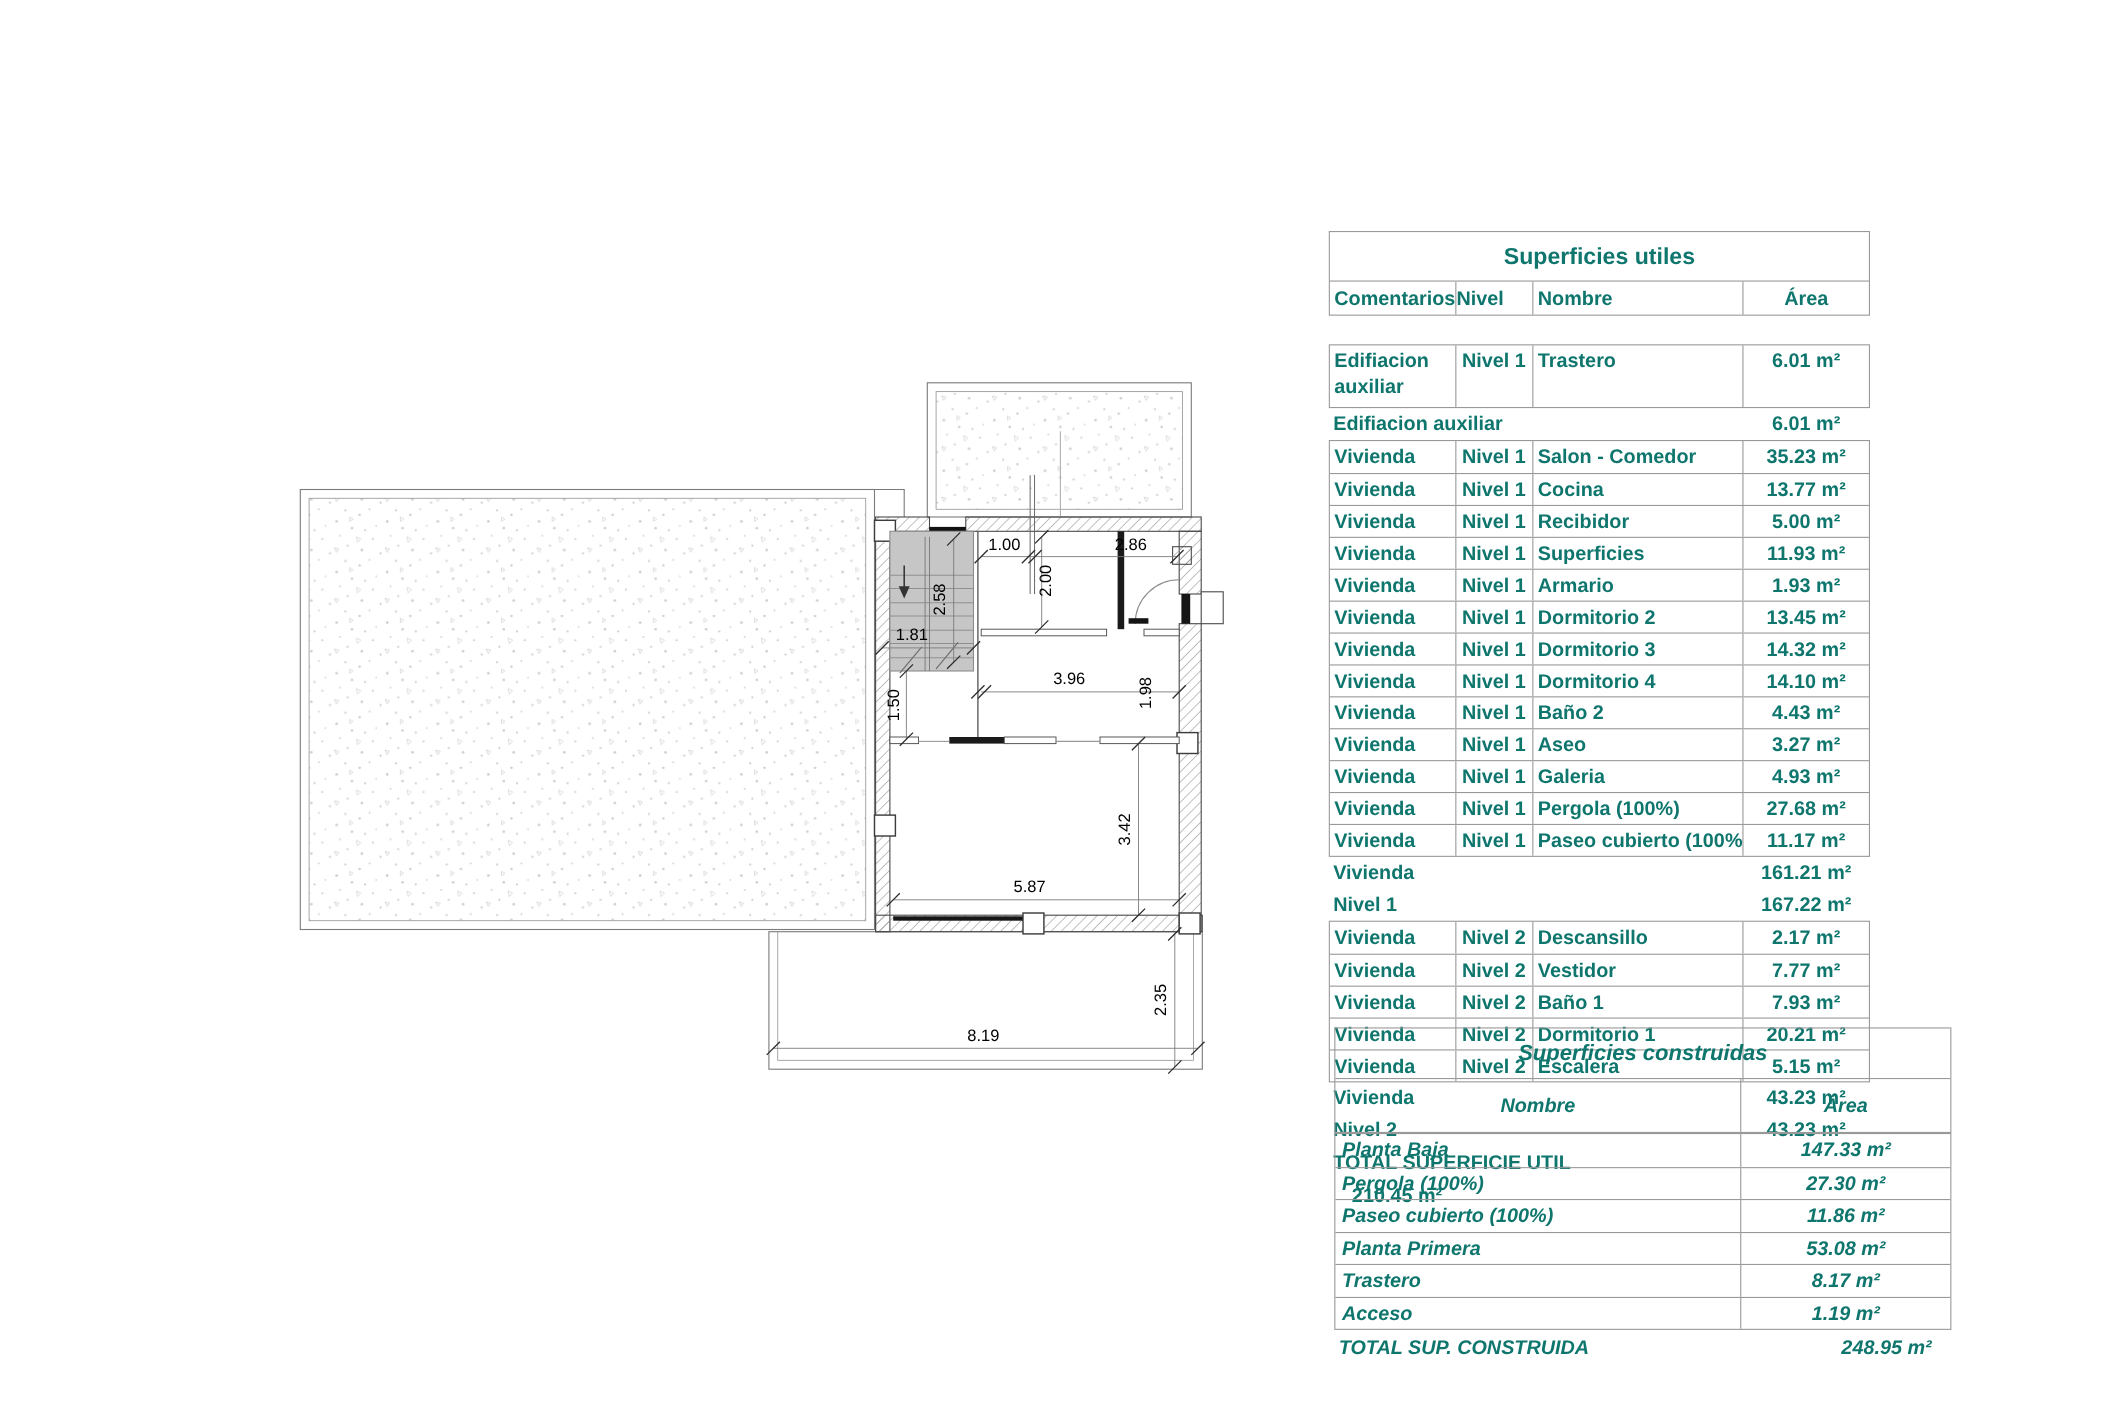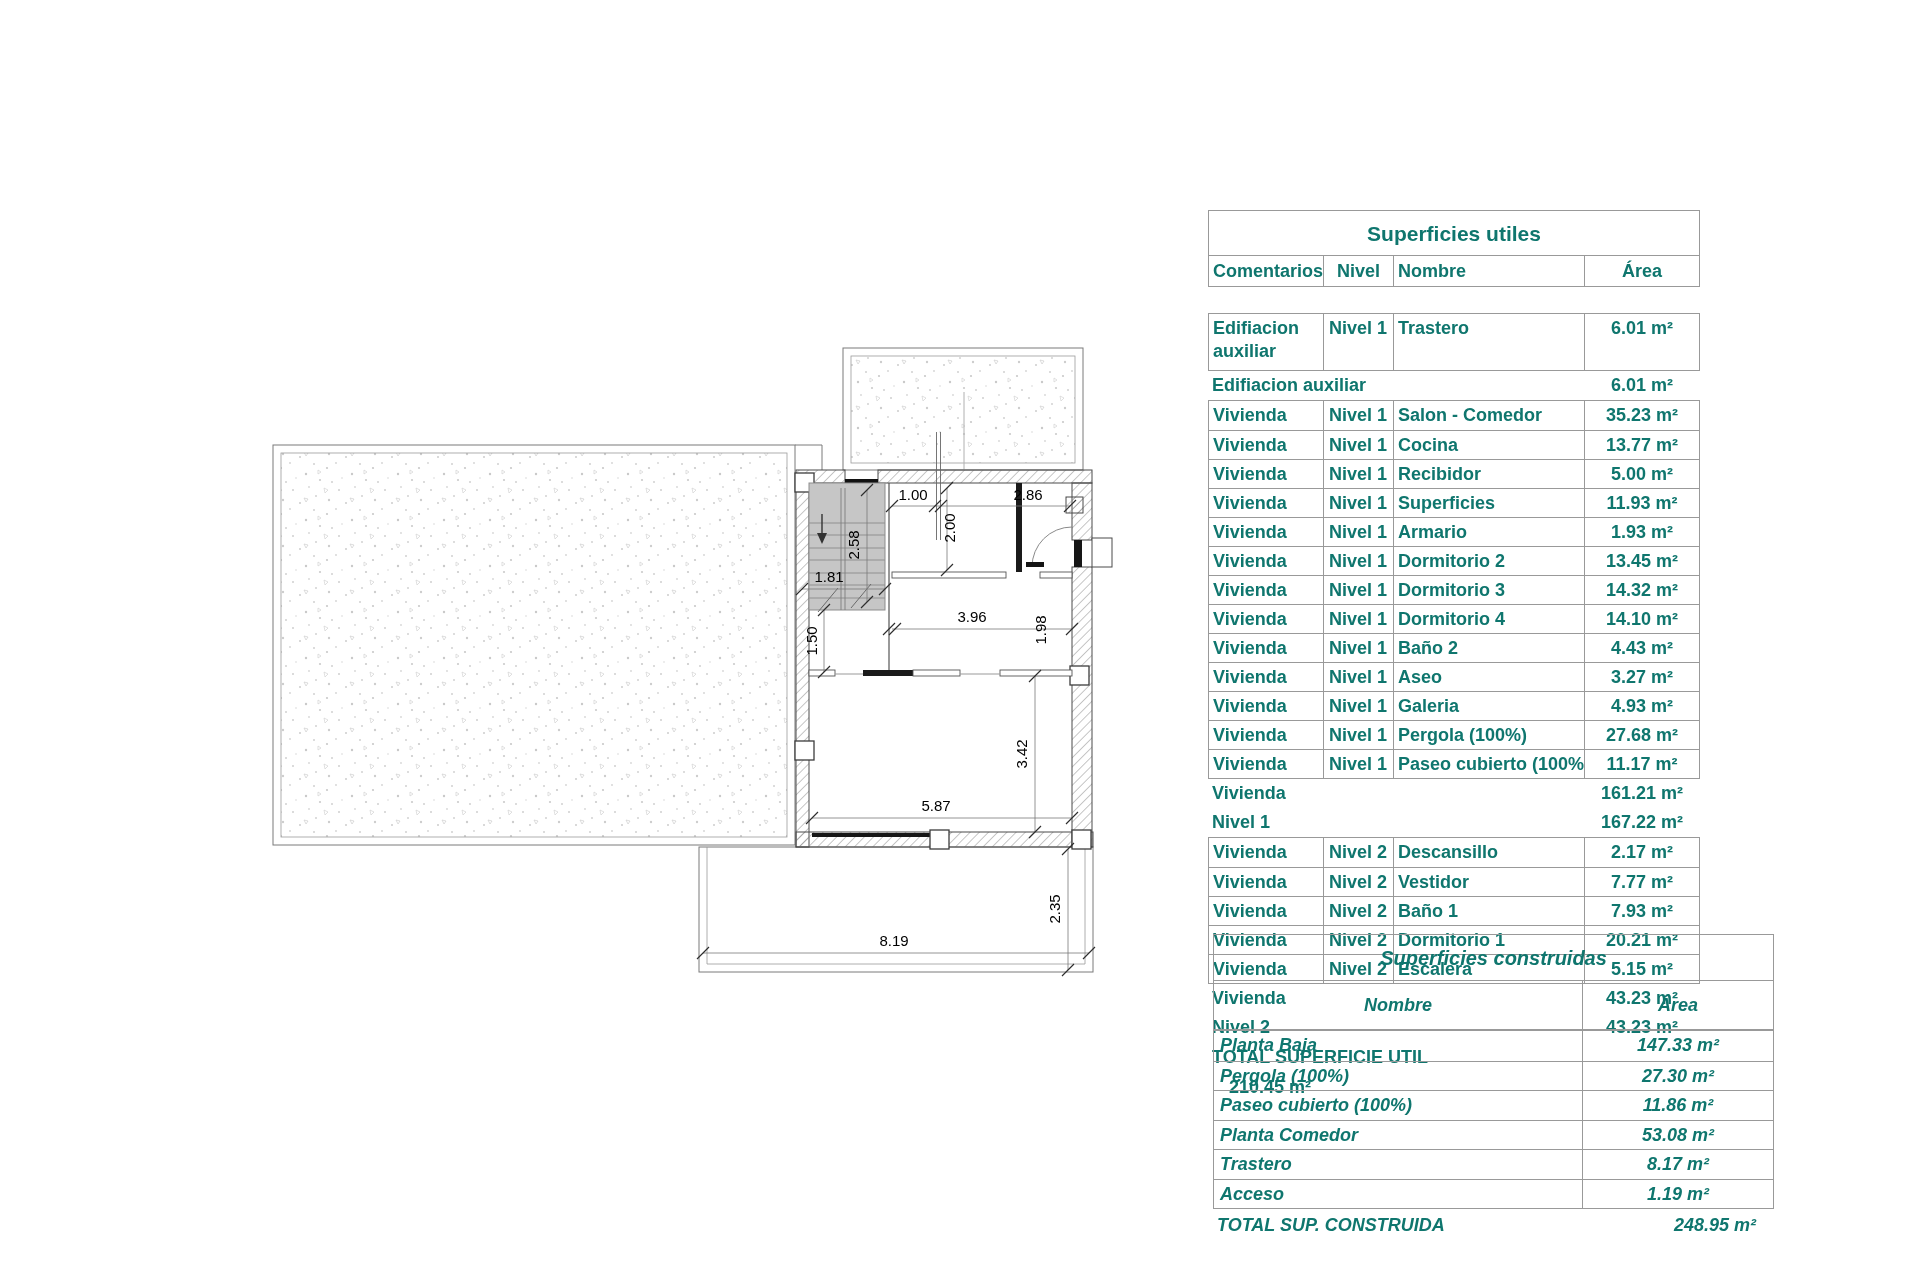--- a/index.html
+++ b/index.html
@@ -18,21 +18,21 @@
   #t2 .t-title{height:46px;line-height:46px;font-size:20px;}
   .trow{display:flex;height:29px;line-height:29px;}
   .trow + .trow{border-top:1px solid #999;}
   .cell{overflow:hidden;white-space:nowrap;}
   
   .c-com{width:114px;padding-left:4px;}
   .c-niv{width:70px;border-left:1px solid #999;padding-left:5px;}
   .c-nom{width:191px;border-left:1px solid #999;padding-left:4px;}
   .c-area{flex:1;border-left:1px solid #999;text-align:center;}
   .hdr{height:30px;line-height:30px;}
-  .hdr .c-niv{text-align:center;padding-left:0;}
+  .hdr .c-niv{text-align:left;padding-left:0;}
   .hdr .c-area{text-align:center;}
   .tall{height:56px;line-height:1.3;}
   .tall .cell{padding-top:3px;white-space:normal;}
   .gap{height:26px;}
   
   .srow{height:29px;line-height:29px;display:flex;justify-content:space-between;padding-left:4px;}
   .srow .sval{width:116px;text-align:center;}
   .srow.grand{height:30px;line-height:30px;flex-direction:column;}
   
   .c2-nom{width:368px;padding-left:6px;}
@@ -363,21 +363,21 @@
         </div>
         <div class="trow data">
           <div class="cell c2-nom">Pergola (100%)</div>
           <div class="cell c2-area">27.30 m²</div>
         </div>
         <div class="trow data">
           <div class="cell c2-nom">Paseo cubierto (100%)</div>
           <div class="cell c2-area">11.86 m²</div>
         </div>
         <div class="trow data">
-          <div class="cell c2-nom">Planta Comedor</div>
+          <div class="cell c2-nom">Planta Primera</div>
           <div class="cell c2-area">53.08 m²</div>
         </div>
         <div class="trow data">
           <div class="cell c2-nom">Trastero</div>
           <div class="cell c2-area">8.17 m²</div>
         </div>
         <div class="trow data">
           <div class="cell c2-nom">Acceso</div>
           <div class="cell c2-area">1.19 m²</div>
         </div>

